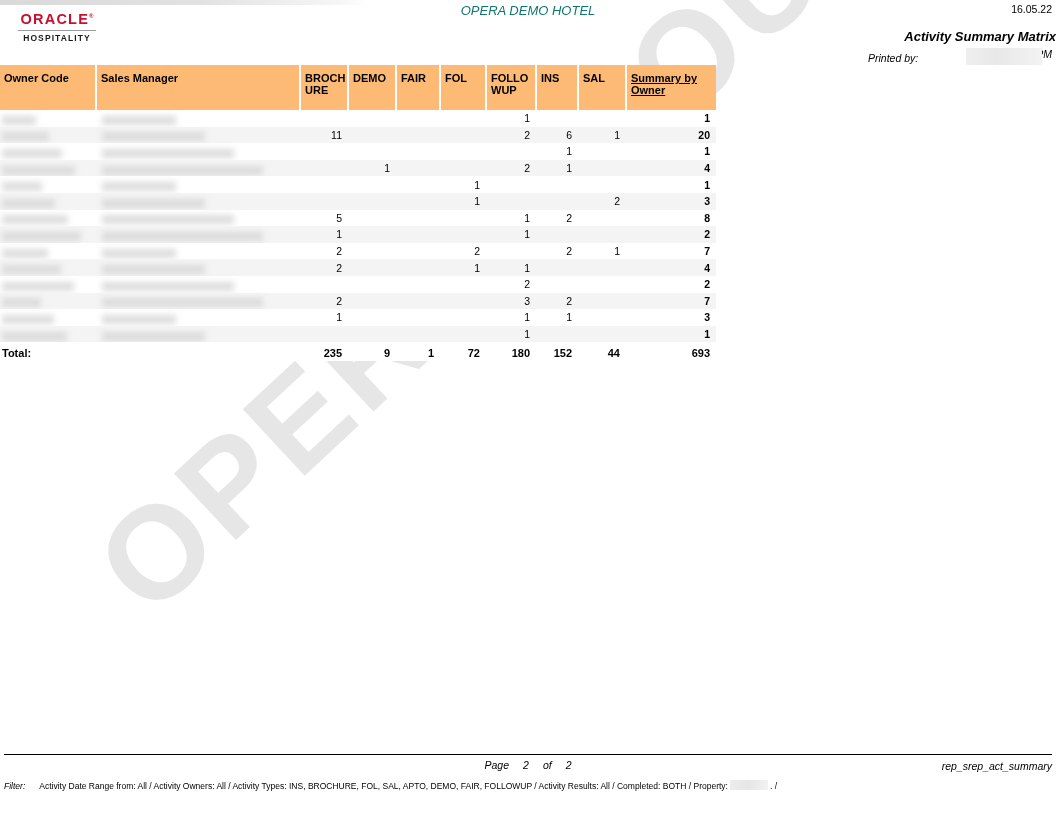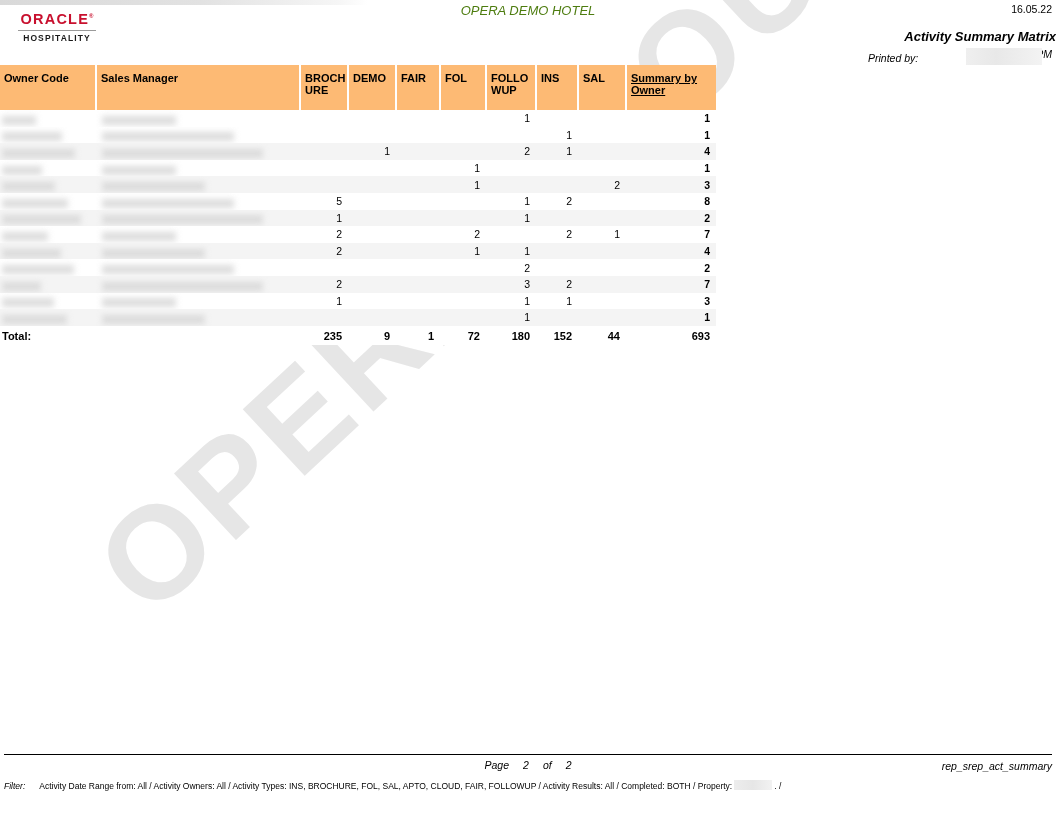--- a/index.html
+++ b/index.html
@@ -86,21 +86,21 @@
   }
 
   .hotel-name {
     position: absolute;
     left: 0; top: 3px;
     width: 1056px;
     text-align: center;
     font-size: 13px;
     font-style: italic;
     font-weight: normal;
-    color: #4d7c0f;
+    color: #0f766e;
     z-index: 3;
   }
   .report-title {
     position: absolute;
     left: 0; top: 29px;
     width: 1056px;
     text-align: right;
     font-size: 13px;
     font-style: italic;
     font-weight: bold;
@@ -312,20 +312,36 @@
             </td>
             <td class="num"></td>
             <td class="num"></td>
             <td class="num"></td>
             <td class="num"></td>
             <td class="num">1</td>
             <td class="num"></td>
             <td class="num"></td>
             <td class="sum">1</td>
           </tr>
+          <tr class="alt">
+            <td class="blurcell">
+              <div class="blurbar" style="width: 47px; margin-left: 2px;"></div>
+            </td>
+            <td class="blurcell">
+              <div class="blurbar" style="width: 103px; margin-left: 6px;"></div>
+            </td>
+            <td class="num">11</td>
+            <td class="num"></td>
+            <td class="num"></td>
+            <td class="num"></td>
+            <td class="num">2</td>
+            <td class="num">6</td>
+            <td class="num">1</td>
+            <td class="sum">20</td>
+          </tr>
           <tr class="row">
             <td class="blurcell">
               <div class="blurbar" style="width: 60px; margin-left: 2px;"></div>
             </td>
             <td class="blurcell">
               <div class="blurbar" style="width: 132px; margin-left: 6px;"></div>
             </td>
             <td class="num"></td>
             <td class="num"></td>
             <td class="num"></td>
@@ -528,16 +544,16 @@
       </tfoot>
     </table>
   </div>
 
   <div class="foot-rule"></div>
   <div class="page-of">
     <span>Page</span><span>2</span><span>of</span><span>2</span>
   </div>
   <div class="rep-name">rep_srep_act_summary</div>
   <div class="filter-line">
-    <span class="flabel">Filter:</span><span>Activity Date Range from:  All / Activity Owners: All / Activity Types: INS, BROCHURE, FOL, SAL, APTO, CLOUD, FAIR, FOLLOWUP / Activity Results: All / Completed: BOTH / Property:</span><span class="filter-redact"></span><span>. /</span>
+    <span class="flabel">Filter:</span><span>Activity Date Range from:  All / Activity Owners: All / Activity Types: INS, BROCHURE, FOL, SAL, APTO, DEMO, FAIR, FOLLOWUP / Activity Results: All / Completed: BOTH / Property:</span><span class="filter-redact"></span><span>. /</span>
   </div>
 
 </div>
 
 </body></html>

